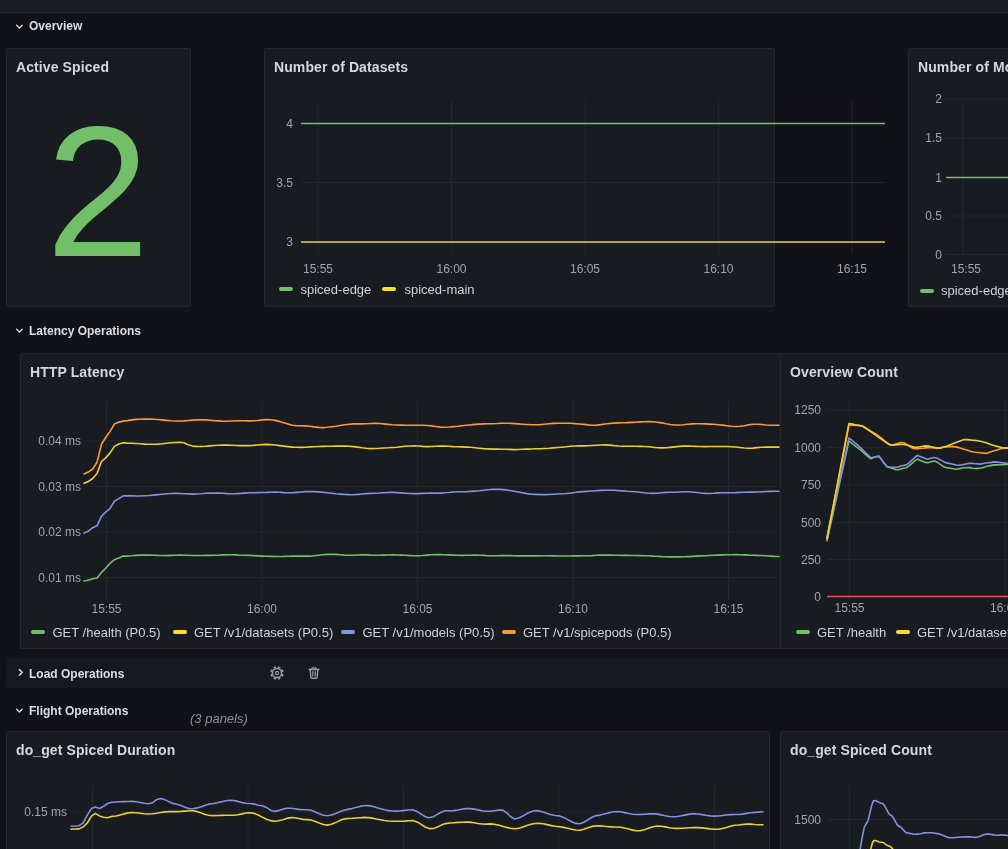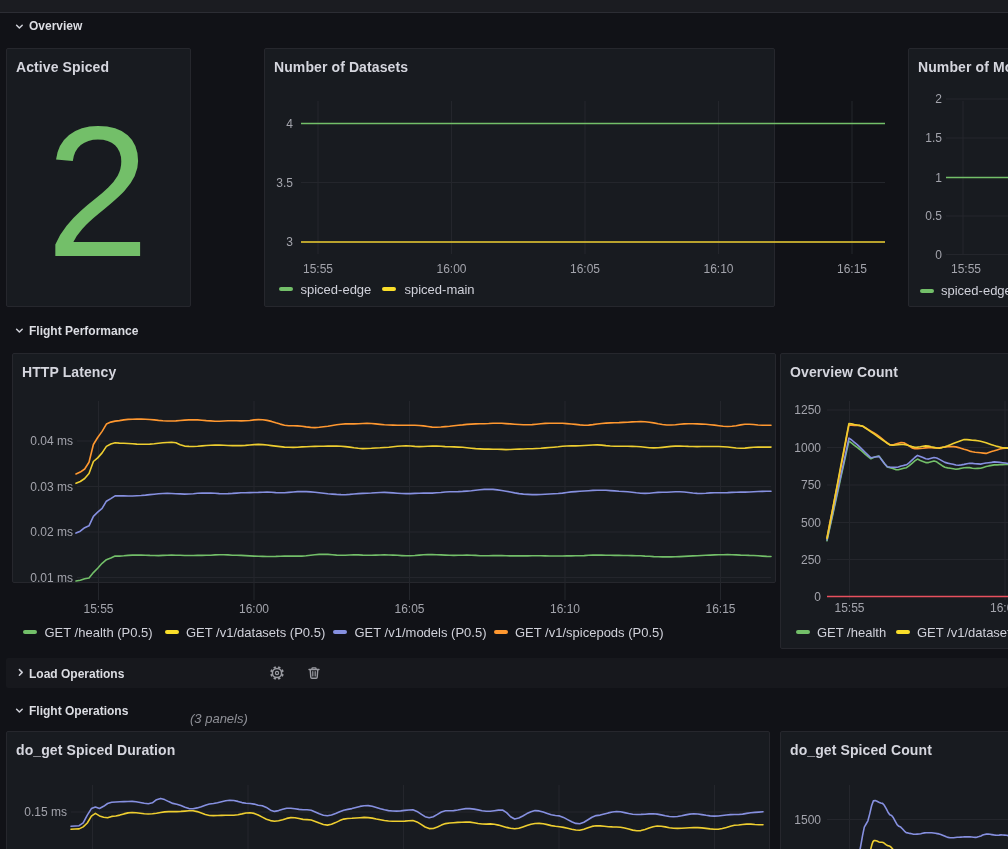--- a/index.html
+++ b/index.html
@@ -65,22 +65,22 @@
       <line x1="54" y1="52" x2="54" y2="205" stroke="#24262c" stroke-width="1"></line>
       <text x="57" y="224" font-size="12" fill="#a3a4ac" text-anchor="middle" font-weight="400">15:55</text>
       <line x1="37" y1="128.5" x2="112" y2="128.5" stroke="#73bf69" stroke-width="1.6"></line>
       <rect x="11" y="240" width="14" height="4" rx="2" fill="#73bf69"></rect>
       <text x="32" y="246" font-size="13" fill="#d0d1da" text-anchor="start" font-weight="400">spiced-edge</text>
     </svg>
   </div>
 <svg style="position:absolute;left:14px;top:325px" width="12" height="12">
     <path d="M2.6 4.2 L5.4 7 L8.2 4.2" fill="none" stroke="#cfd0d8" stroke-width="1.5" stroke-linecap="round" stroke-linejoin="round"></path>
   </svg>
-<div class="section" style="left:29px;top:322px">Flight Performance</div>
-<div class="panel" style="left:12px;top:353px;width:764px;height:230px">
+<div class="section" style="left:29px;top:322px">Latency Operations</div>
+<div class="panel" style="left:20px;top:353px;width:764px;height:296px">
     <div class="ptitle" style="left:9px">HTTP Latency</div>
     <svg width="764" height="296" style="position:absolute;left:0;top:0" font-family="'Liberation Sans',sans-serif">
       <line x1="64" y1="87" x2="758" y2="87" stroke="#24262c" stroke-width="1"></line>
       <text x="60" y="91" font-size="12" fill="#a3a4ac" text-anchor="end" font-weight="400">0.04 ms</text>
       <line x1="64" y1="132.5" x2="758" y2="132.5" stroke="#24262c" stroke-width="1"></line>
       <text x="60" y="136.5" font-size="12" fill="#a3a4ac" text-anchor="end" font-weight="400">0.03 ms</text>
       <line x1="64" y1="178" x2="758" y2="178" stroke="#24262c" stroke-width="1"></line>
       <text x="60" y="182" font-size="12" fill="#a3a4ac" text-anchor="end" font-weight="400">0.02 ms</text>
       <line x1="64" y1="223.5" x2="758" y2="223.5" stroke="#24262c" stroke-width="1"></line>
       <text x="60" y="227.5" font-size="12" fill="#a3a4ac" text-anchor="end" font-weight="400">0.01 ms</text>

